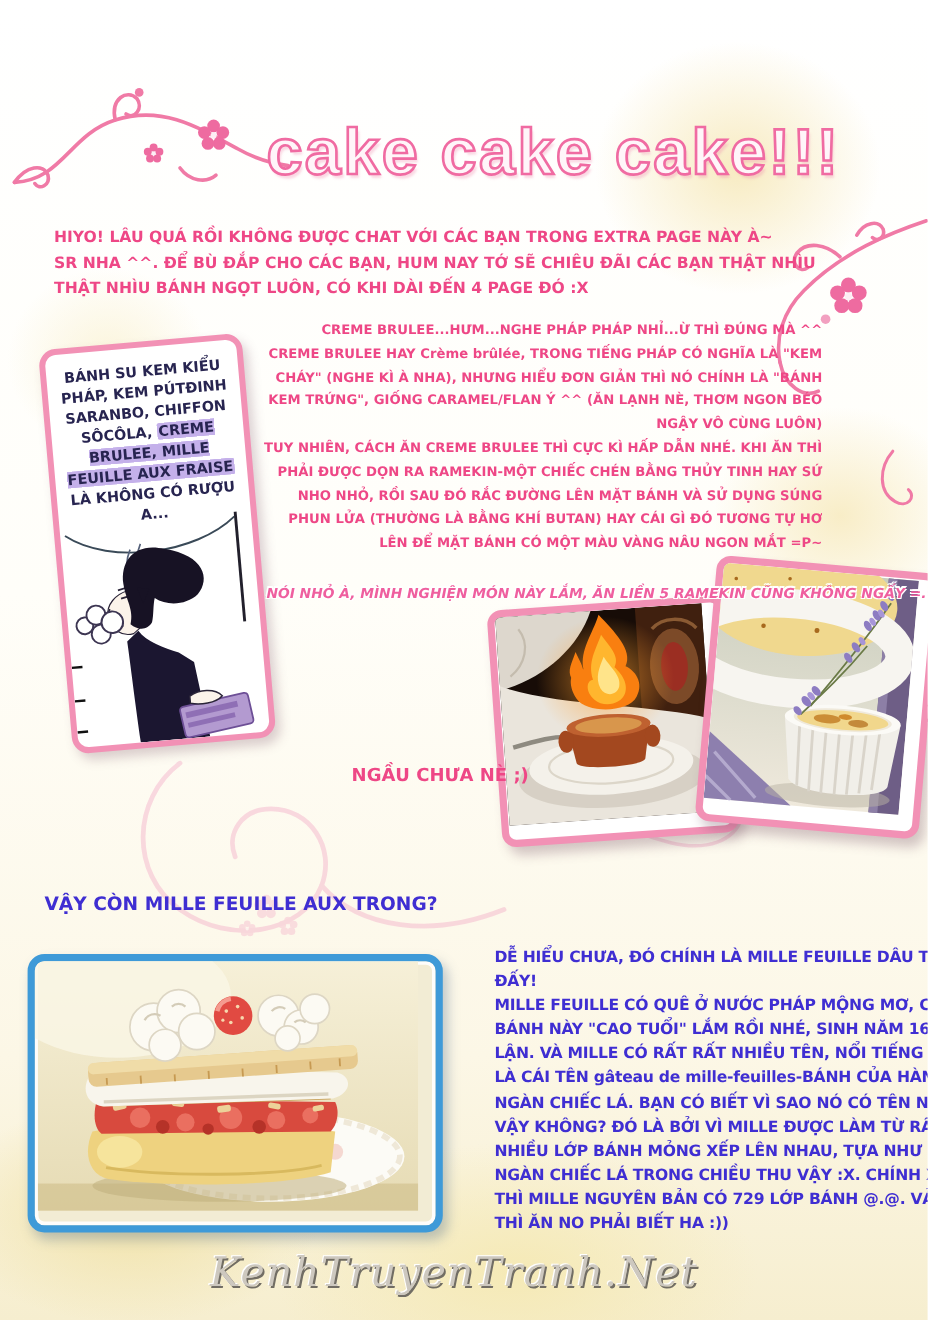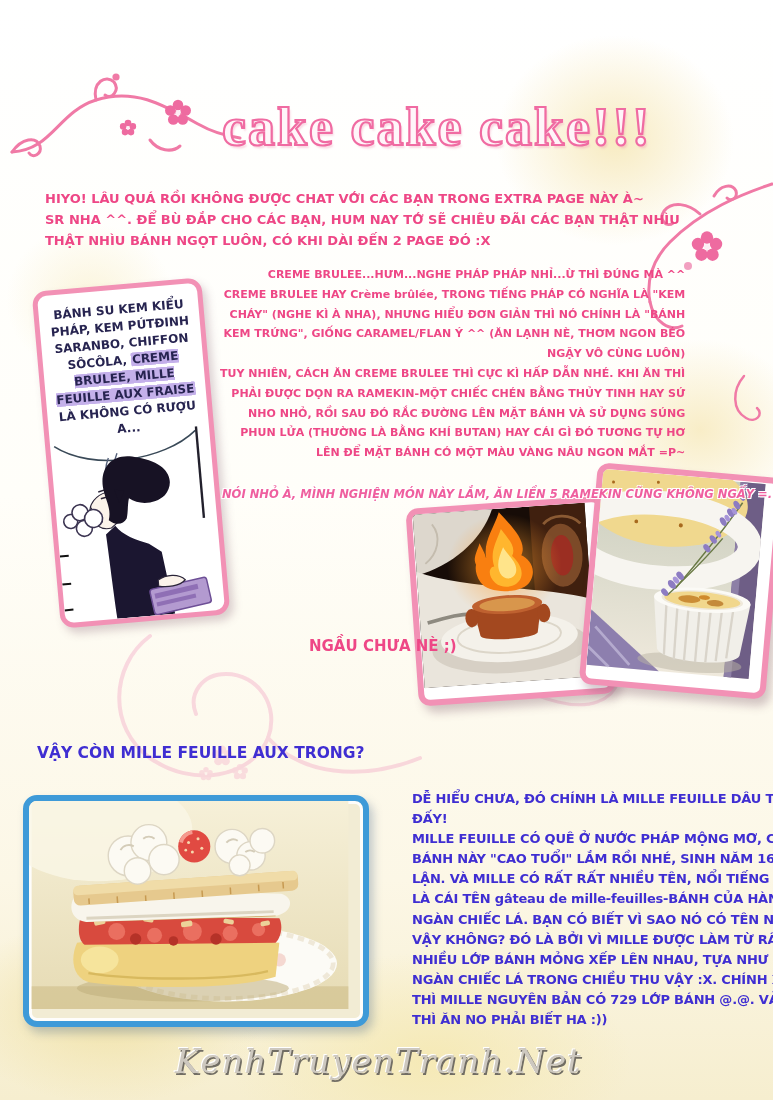--- a/index.html
+++ b/index.html
@@ -12,40 +12,40 @@
       radial-gradient(120px 110px at 90px 300px, rgba(249,240,205,.7), rgba(249,240,205,0) 70%),
       radial-gradient(220px 130px at 110px 1010px, rgba(240,225,165,.95), rgba(240,225,165,0) 72%),
       radial-gradient(280px 150px at 430px 1060px, rgba(245,233,180,.95), rgba(245,233,180,0) 72%),
       linear-gradient(180deg,#ffffff 0%,#fffef9 45%,#fcf7e6 80%,#f6eecf 100%);
   }
   .abs{position:absolute;}
   .comic{font-weight:bold;white-space:pre;}
   #deco-layer{left:0;top:0;z-index:1;pointer-events:none;}
   #page-title{
     left:222px;top:96px;z-index:2;
-    font-family:Liberation Serif, serif;
+    font-family:Liberation Sans, sans-serif;
     font-weight:bold;font-size:54px;letter-spacing:2px;
     color:var(--title_fill);
     -webkit-text-stroke:2.2px var(--title_stroke);
     text-shadow:2px 3px 2px rgba(240,130,170,.30);
   }
   #intro-paragraph{
     left:45px;top:188px;z-index:5;
     font-size:13px;line-height:21px;color:var(--pink_text);
   }
   #creme-paragraph{
     left:220px;top:265px;z-index:5;
     font-size:11px;line-height:19.8px;color:var(--pink_text);text-align:right;
   }
   #whisper-note{
     left:222px;top:487px;z-index:6;
     font-style:italic;font-size:11.5px;color:var(--whisper_pink);
     text-shadow:-1px -1px 0 #fff,1px -1px 0 #fff,-1px 1px 0 #fff,1px 1px 0 #fff;
   }
-  #ngau-caption{left:293px;top:637px;z-index:6;font-size:15px;color:var(--pink_text);margin-left:16px;}
+  #ngau-caption{left:293px;top:637px;z-index:6;font-size:15px;color:var(--pink_text);}
   #mf-question{left:37px;top:744px;z-index:5;font-size:15.5px;color:var(--blue_text);}
   #mf-paragraph{
     left:367px;top:789px;z-index:5;
     font-size:13px;line-height:20.1px;letter-spacing:-.2px;color:var(--blue_text);margin-left:45px;
   }
   #footer-watermark{
     left:50%;top:1041px;transform:translateX(-52%);z-index:5;
     font-family:"DejaVu Serif","Liberation Serif",serif;font-style:italic;
     font-size:34px;letter-spacing:1px;color:var(--footer_gray);
     text-shadow:1.5px 1.5px 0 #716d64,-1px -1px 0 #ffffff;
@@ -122,21 +122,21 @@
       <use href="#flower5" transform="translate(240,772) scale(0.7)"></use>
       <use href="#flower5" transform="translate(206,774) scale(0.6)"></use>
     </g>
   </g>
 </svg>
 
 <div id="page-title" class="abs">cake cake cake!!!</div>
 
 <div id="intro-paragraph" class="abs comic">HIYO! LÂU QUÁ RỒI KHÔNG ĐƯỢC CHAT VỚI CÁC BẠN TRONG EXTRA PAGE NÀY À~
 SR NHA ^^. ĐỂ BÙ ĐẮP CHO CÁC BẠN, HUM NAY TỚ SẼ CHIÊU ĐÃI CÁC BẠN THẬT NHÌU
-THẬT NHÌU BÁNH NGỌT LUÔN, CÓ KHI DÀI ĐẾN 2 PAGE ĐÓ :X</div>
+THẬT NHÌU BÁNH NGỌT LUÔN, CÓ KHI DÀI ĐẾN 4 PAGE ĐÓ :X</div>
 
 <div id="photo-flaming" class="abs photo-frame">
   <svg width="174" height="174" viewBox="0 0 186 188">
     <defs>
       <radialGradient id="glow" cx="50%" cy="50%" r="50%">
         <stop offset="0%" stop-color="rgba(255,160,50,.65)"></stop>
           <stop offset="100%" stop-color="rgba(255,160,50,0)"></stop>
       </radialGradient>
     </defs>
     <rect width="186" height="188" fill="#170c07"></rect>

